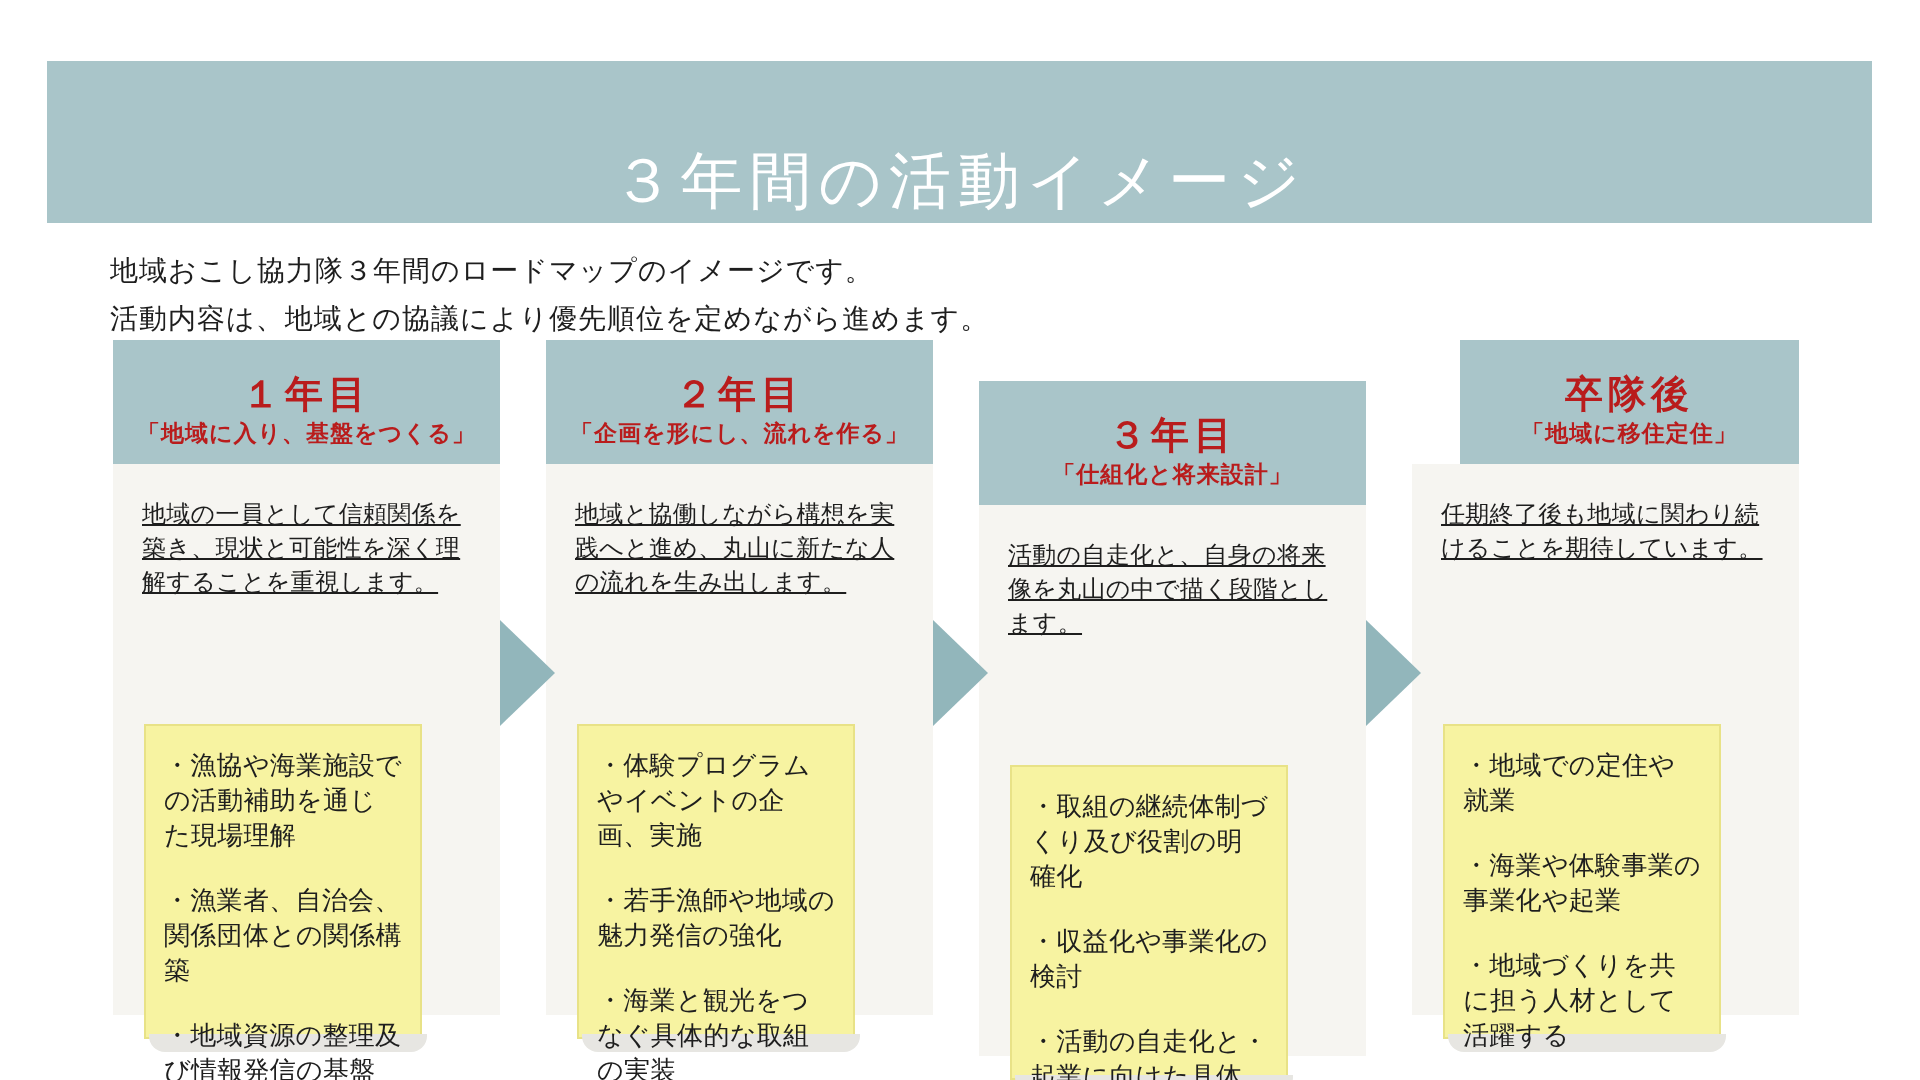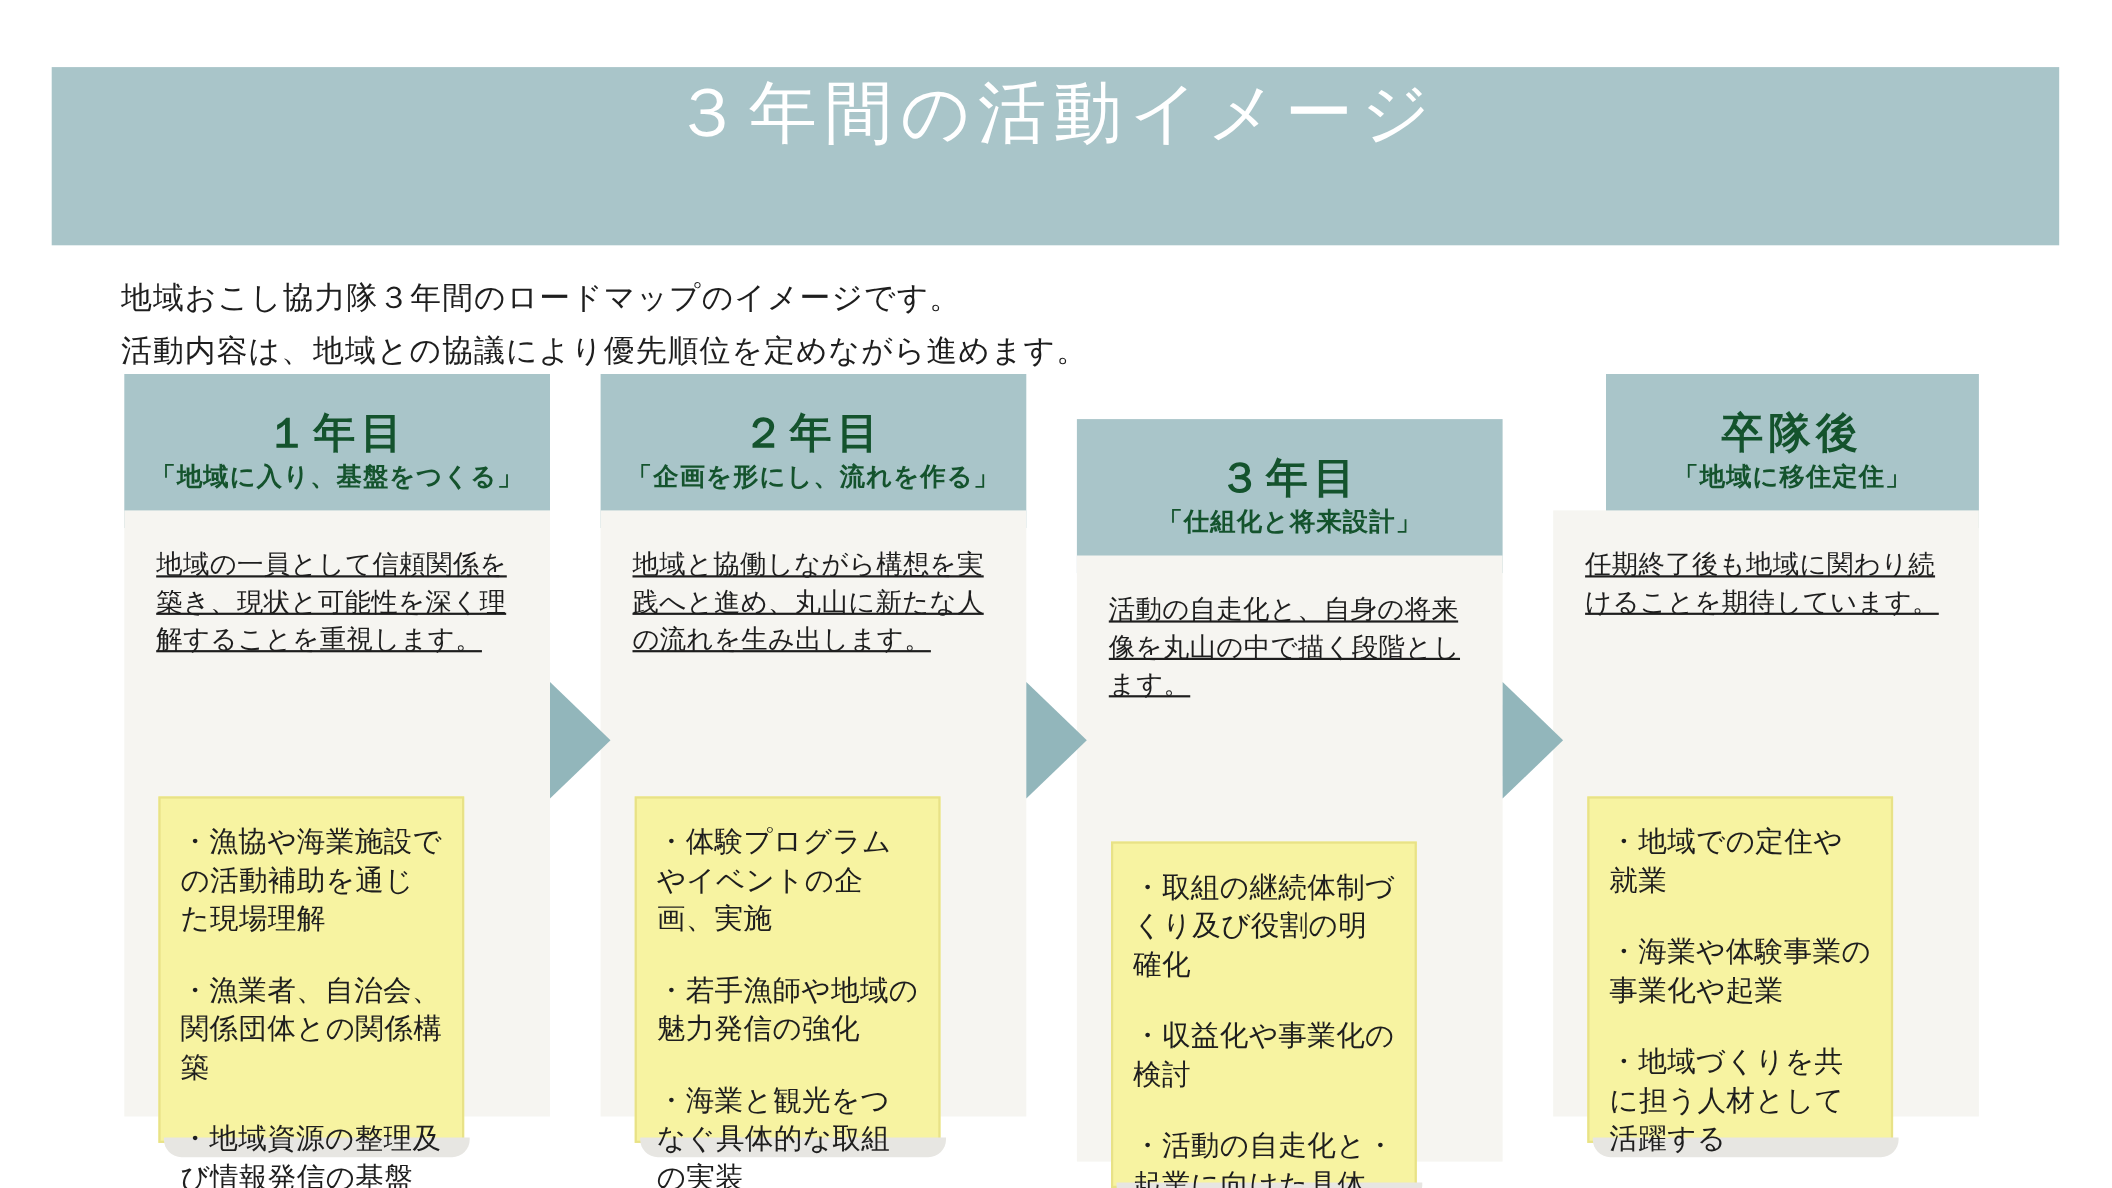--- a/index.html
+++ b/index.html
@@ -18,40 +18,40 @@
     width:1920px;height:1080px;
     background:#ffffff;
     font-family:"Liberation Sans","DejaVu Sans",sans-serif;
     color:var(--text_color);
     position:relative;
     overflow:hidden;
   }
   .banner{
     position:absolute;left:47px;top:61px;width:1825px;height:162px;
     background:var(--header_teal);
-    display:flex;align-items:flex-start;justify-content:center;
+    display:flex;align-items:flex-end;justify-content:center;
   }
   .banner h1{
     margin:0;color:var(--title_text);
     font-size:62px;font-weight:400;letter-spacing:7px;
   }
   .intro{
     position:absolute;left:110px;top:247px;
     font-size:28px;line-height:48px;letter-spacing:1px;
   }
   .intro p{margin:0;}
   .columns{
     position:absolute;left:113px;top:340px;width:1686px;height:675px;
   }
   .col{
     position:absolute;top:0;width:387px;height:675px;
   }
   .col-0{left:0;} .col-1{left:433px;} .col-2{left:866px;margin-top:41px;} .col-3{left:1299px;padding-left:48px;}
   .col-header{
-    height:140px;background:var(--header_teal);color:#14532d;
+    height:140px;background:var(--header_teal);color:#b91c1c;
     display:flex;flex-direction:column;align-items:center;justify-content:center;
     gap:9px;text-align:center;
   }
   .year{font-size:38px;font-weight:700;letter-spacing:5px;line-height:1;}
   .sub{font-size:23px;font-weight:600;letter-spacing:1px;line-height:1;}
   .col-body{
     position:absolute;top:124px;left:0;right:0;bottom:0;
     background:var(--column_bg);
     padding:33px 29px 0;
     text-decoration:underline;

